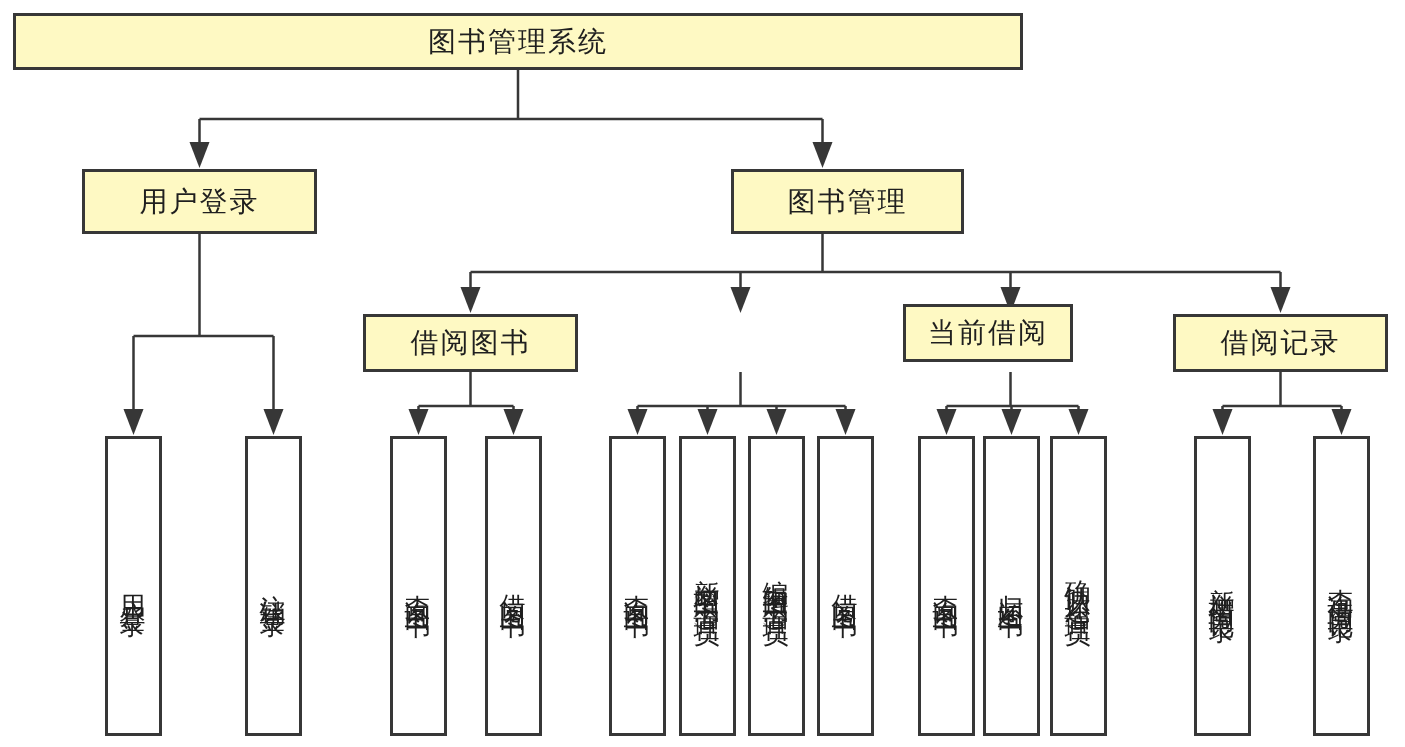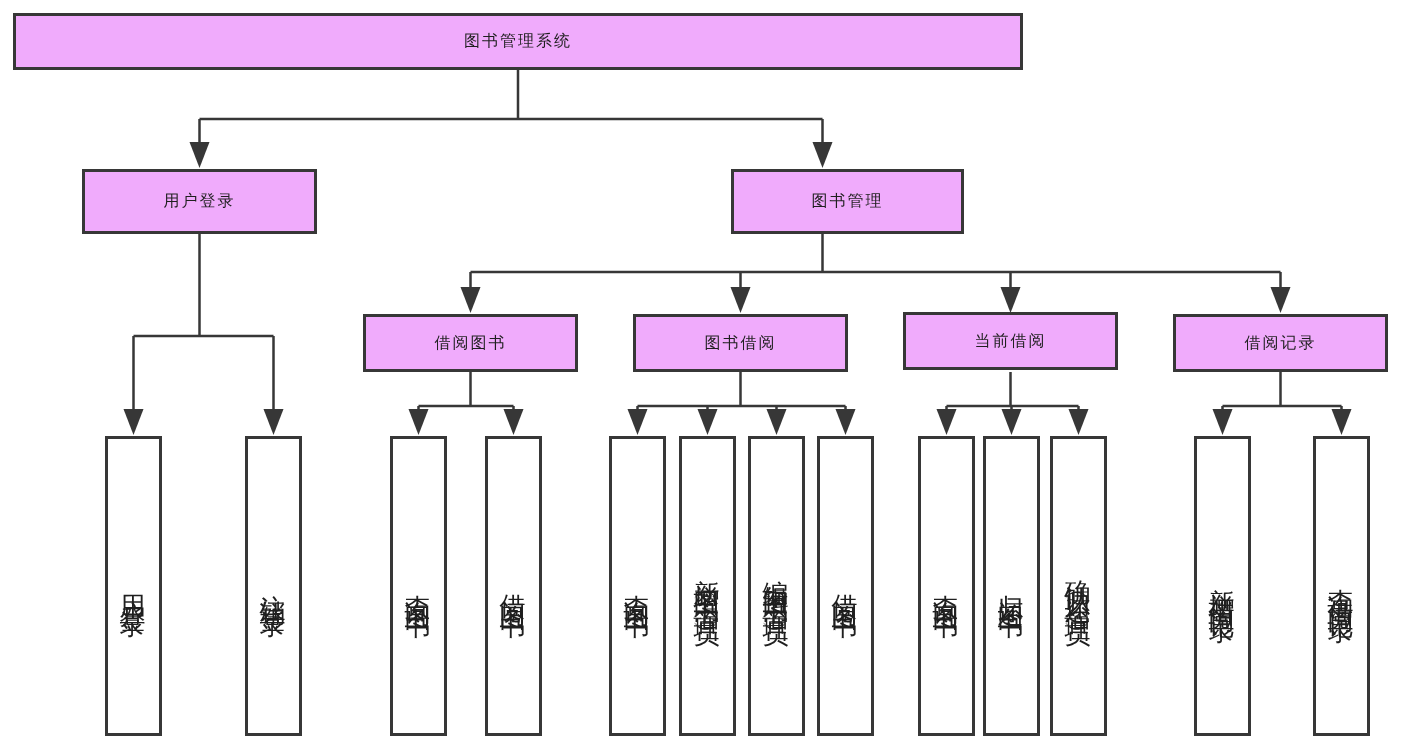--- a/index.html
+++ b/index.html
@@ -4,43 +4,43 @@
 <style>
   html,body{margin:0;padding:0;background:#fff;}
   #canvas{
     position:relative;width:1405px;height:747px;background:#ffffff;overflow:hidden;
     font-family:"Liberation Sans","DejaVu Sans",sans-serif;
   }
   #connectors{position:absolute;left:0;top:0;width:1405px;height:747px;pointer-events:none;}
   #connectors path{fill:none;stroke:#373737;stroke-width:2.5;}
   #connectors polygon{fill:#373737;stroke:none;}
   .hbox{
-    position:absolute;box-sizing:border-box;border:3px solid #373737;background:#f0abfc;
+    position:absolute;box-sizing:border-box;border:3px solid #373737;background:#fef9c3;
     display:flex;align-items:center;justify-content:center;
-    font-size:16px;letter-spacing:2px;color:#1f1f1f;white-space:nowrap;
+    font-size:28px;letter-spacing:2px;color:#1f1f1f;white-space:nowrap;
   }
   .vbox{
     position:absolute;box-sizing:border-box;border:3px solid #373737;background:#ffffff;
     display:flex;align-items:center;justify-content:center;width:57px;height:300px;top:436px;
   }
   .vbox span{
     writing-mode:vertical-rl;text-orientation:mixed;
     font-size:26px;letter-spacing:6px;color:#1f1f1f;white-space:nowrap;
   }
   .watermark{
     position:absolute;top:715px;right:10px;width:260px;text-align:right;
     font-size:17px;letter-spacing:1px;color:#9c9c9c;z-index:5;
   }
   
   #root{left:13px;top:13px;width:1010px;height:57px;}
   #user-login{left:82px;top:169px;width:235px;height:65px;}
   #book-mgmt{left:706px;top:169px;width:233px;height:65px;margin-left:25px;}
   #new-book-rec{left:363px;top:314px;width:215px;height:58px;}
   #book-borrow{left:633px;top:314px;width:215px;height:58px;}
-  #current-borrow{left:903px;top:312px;width:215px;height:58px;}
+  #current-borrow{left:903px;top:304px;width:170px;height:58px;}
   #borrow-records{left:1173px;top:314px;width:215px;height:58px;}
   #l1a{left:105px;} #l1b{left:245px;}
   #l2a{left:390px;} #l2b{left:485px;}
   #l3a{left:609px;} #l3b{left:679px;} #l3c{left:748px;} #l3d{left:817px;}
   #l4a{left:918px;} #l4b{left:983px;} #l4c{left:1050px;}
   #l5a{left:1194px;} #l5b{left:1313px;}
 </style>
 </head>
 <body>
 
@@ -103,23 +103,20 @@
   <div id="user-login" class="hbox">
     <span>用户登录</span>
   </div>
   <div id="book-mgmt" class="hbox">
     <span>图书管理</span>
   </div>
 
   <div id="new-book-rec" class="hbox">
     <span>借阅图书</span>
   </div>
-  <div id="book-borrow" class="hbox">
-    <span>图书借阅</span>
-  </div>
   <div id="current-borrow" class="hbox">
     <span>当前借阅</span>
   </div>
   <div id="borrow-records" class="hbox">
     <span>借阅记录</span>
   </div>
 
   <div id="l1a" class="vbox">
     <span>用户登录</span>
   </div>

